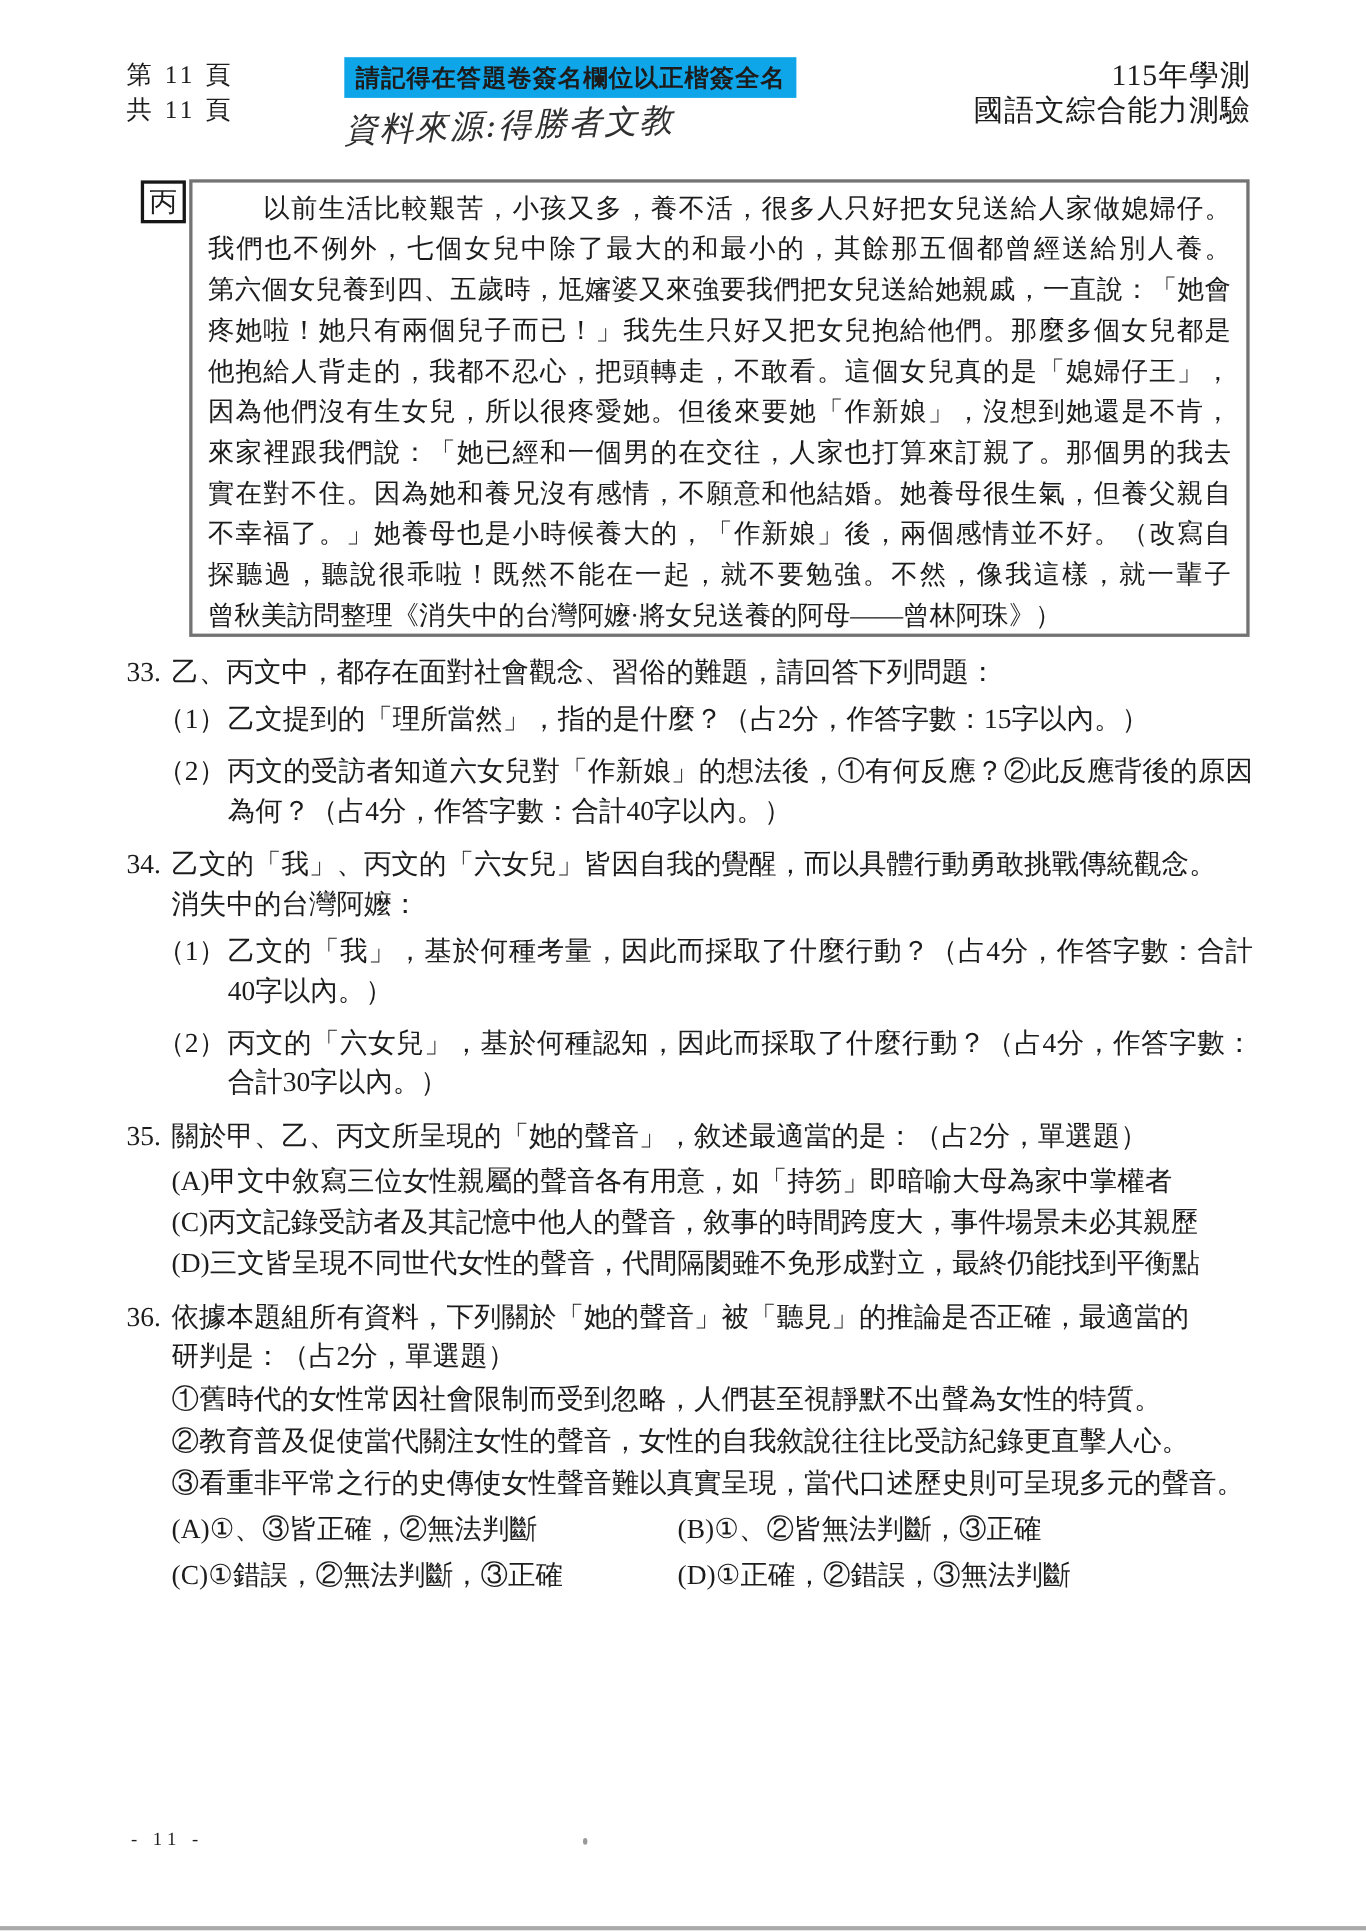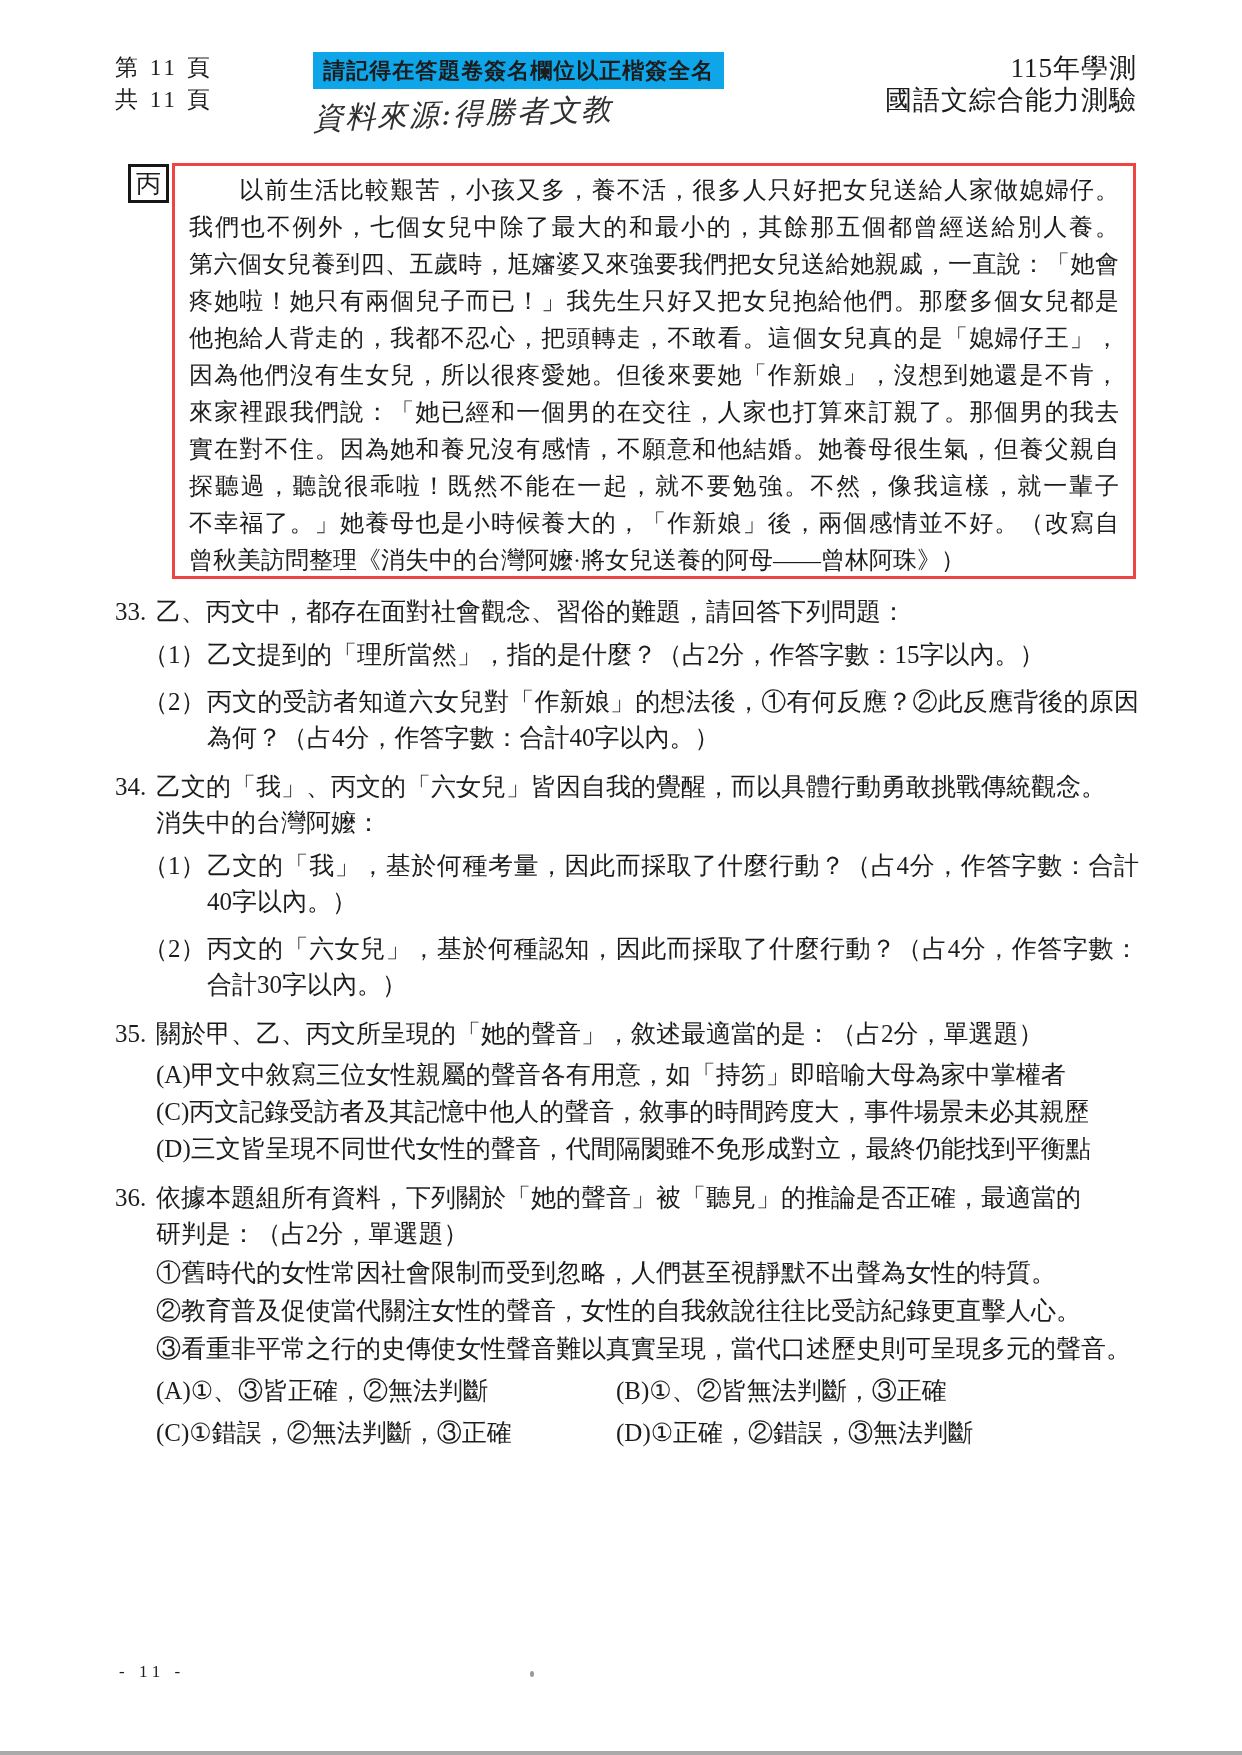--- a/index.html
+++ b/index.html
@@ -24,21 +24,21 @@
   .hdr-right { text-align:right; font-size:27px; line-height:32px; letter-spacing:1px; white-space:nowrap; }
   
   .passage-label {
     position:absolute; left:128px; top:164px; width:41px; height:39px;
     border:3px solid #161616; background:#fff; box-sizing:border-box;
     display:flex; align-items:center; justify-content:center;
     font-size:25px; z-index:2;
   }
   .passage-box {
     position:absolute; left:172px; top:163px; width:964px; height:416px;
-    border:3px solid #ef4444; box-sizing:border-box;
+    border:3px solid #737373; box-sizing:border-box;
     padding:6px 14px 0 14px;
   }
   .p-line {
     font-size:24px; line-height:37px;
     text-align:justify; text-align-last:justify;
   }
   .p-line:last-child { text-align-last:left; }
   
   .questions { position:absolute; left:115px; top:594px; width:1024px; font-size:25px; }
   .q { margin-bottom:13px; }
@@ -88,22 +88,22 @@
   <section class="passage-box">
     <div>
         <div class="p-line">　　以前生活比較艱苦，小孩又多，養不活，很多人只好把女兒送給人家做媳婦仔。</div>
         <div class="p-line">我們也不例外，七個女兒中除了最大的和最小的，其餘那五個都曾經送給別人養。</div>
         <div class="p-line">第六個女兒養到四、五歲時，尪嬸婆又來強要我們把女兒送給她親戚，一直說：「她會</div>
         <div class="p-line">疼她啦！她只有兩個兒子而已！」我先生只好又把女兒抱給他們。那麼多個女兒都是</div>
         <div class="p-line">他抱給人背走的，我都不忍心，把頭轉走，不敢看。這個女兒真的是「媳婦仔王」，</div>
         <div class="p-line">因為他們沒有生女兒，所以很疼愛她。但後來要她「作新娘」，沒想到她還是不肯，</div>
         <div class="p-line">來家裡跟我們說：「她已經和一個男的在交往，人家也打算來訂親了。那個男的我去</div>
         <div class="p-line">實在對不住。因為她和養兄沒有感情，不願意和他結婚。她養母很生氣，但養父親自</div>
+        <div class="p-line">不幸福了。」她養母也是小時候養大的，「作新娘」後，兩個感情並不好。（改寫自</div>
         <div class="p-line">探聽過，聽說很乖啦！既然不能在一起，就不要勉強。不然，像我這樣，就一輩子</div>
-        <div class="p-line">不幸福了。」她養母也是小時候養大的，「作新娘」後，兩個感情並不好。（改寫自</div>
         <div class="p-line">曾秋美訪問整理《消失中的台灣阿嬤·將女兒送養的阿母——曾林阿珠》）</div>
       </div>
   </section>
 
   <main class="questions">
 
     <div class="q">
       <div class="q-stem">
         <span class="q-num">33.</span>
         <span class="q-stem-lines">

